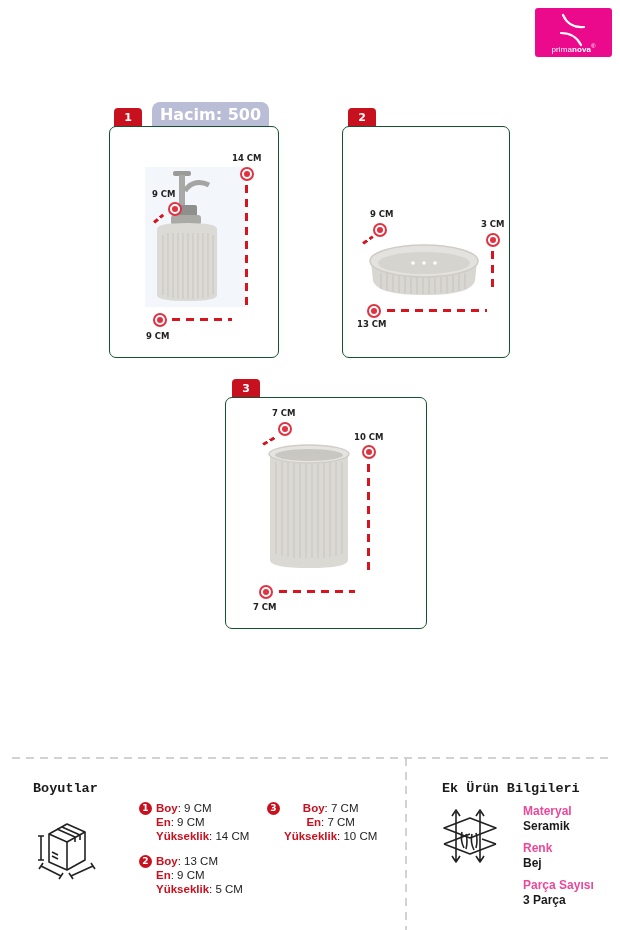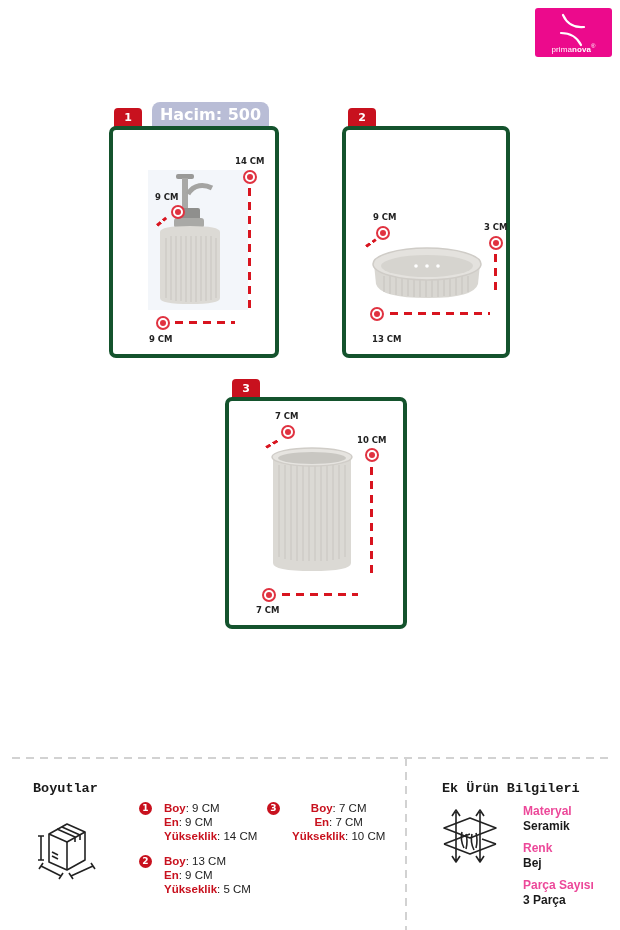--- a/index.html
+++ b/index.html
@@ -1,36 +1,36 @@
 <!DOCTYPE html>
 <html><head>
 <meta charset="utf-8">
 <style>
   html,body{margin:0;padding:0;background:#fff;}
   body{width:620px;height:930px;position:relative;overflow:hidden;font-family:"DejaVu Sans","Liberation Sans",sans-serif;color:#1c1c1c;}
   .logo{position:absolute;left:535px;top:8px;width:77px;height:49px;background:#ec0a8c;border-radius:3px;}
   .logo svg{position:absolute;left:0;top:0;}
   .logo .wm{position:absolute;left:0;right:0;bottom:3px;text-align:center;color:#fff;font-size:8px;font-family:"Liberation Sans",sans-serif;letter-spacing:0.1px;}
   .logo .wm b{font-weight:700;margin-top:32px;}
-  .card{position:absolute;background:#fff;border:4px solid #14532d;border-radius:7px;box-sizing:border-box;}
+  .card{position:absolute;background:#fff;border:1px solid #14532d;border-radius:7px;box-sizing:border-box;}
   .badge{position:absolute;background:#c8111e;color:#fff;font-weight:700;font-size:11px;text-align:center;border-radius:4px 4px 0 0;height:19px;line-height:20px;width:28px;}
   .cap-tab{position:absolute;background:#b9bdd6;color:#fff;font-weight:700;font-size:16px;text-align:center;border-radius:8px 8px 0 0;height:25px;line-height:25px;width:117px;}
   .lbl{position:absolute;font-size:8.5px;font-weight:700;color:#222;white-space:nowrap;}
   .dot{position:absolute;width:14px;height:14px;border-radius:50%;border:2px solid #e03240;box-sizing:border-box;background:#fff;}
   .dot::after{content:"";position:absolute;left:2px;top:2px;width:6px;height:6px;border-radius:50%;background:#e03240;}
   .hdash{position:absolute;height:3px;background:repeating-linear-gradient(90deg,#d8141f 0 8px,transparent 8px 14px);}
   .vdash{position:absolute;width:3px;background:repeating-linear-gradient(180deg,#d8141f 0 8px,transparent 8px 14px);}
   .ddash{position:absolute;height:3px;background:repeating-linear-gradient(90deg,#d8141f 0 5px,transparent 5px 8px);transform-origin:left center;}
   .photo{position:absolute;}
   .divider-h{position:absolute;left:12px;top:757px;width:598px;height:2px;background:repeating-linear-gradient(90deg,#d2d2d2 0 8px,transparent 8px 14px);}
   .divider-v{position:absolute;left:405px;top:758px;width:2px;height:172px;background:repeating-linear-gradient(180deg,#d2d2d2 0 8px,transparent 8px 14px);}
   .sec-title{position:absolute;font-weight:700;font-size:13.5px;color:#1a1a1a;font-family:Liberation Mono, monospace;}
   .dims{position:absolute;font-size:11.5px;line-height:14px;font-family:"Liberation Sans",sans-serif;}
   .dims .row{white-space:nowrap;}
-  .dims .k{color:#c8111e;font-weight:700;margin-left:8px;}
+  .dims .k{color:#c8111e;font-weight:700;}
   .dims .v{color:#222;}
   .num{position:absolute;width:13px;height:13px;border-radius:50%;background:#c8111e;color:#fff;font-size:9px;font-weight:700;text-align:center;line-height:13px;}
   .info{position:absolute;left:523px;top:804px;font-family:"Liberation Sans",sans-serif;}
   .info .k{color:#ec4899;font-weight:700;font-size:12px;line-height:15px;}
   .info .v{color:#1a1a1a;font-weight:700;font-size:12px;line-height:15px;margin-bottom:7px;}
 </style>
 </head>
 <body>
 
 <div class="logo">
@@ -105,25 +105,25 @@
       <circle cx="68" cy="24" r="1.8" fill="#fff"></circle>
   </svg>
   <div class="lbl" style="left:27px;top:82px;">9 CM</div>
   <div class="dot" style="left:30px;top:96px;"></div>
   <div class="ddash" style="left:20px;top:115px;width:12px;transform:rotate(-35deg);"></div>
   <div class="lbl" style="left:138px;top:92px;">3 CM</div>
   <div class="dot" style="left:143px;top:106px;"></div>
   <div class="vdash" style="left:148px;top:124px;height:40px;"></div>
   <div class="dot" style="left:24px;top:177px;"></div>
   <div class="hdash" style="left:44px;top:182px;width:100px;"></div>
-  <div class="lbl" style="left:14px;top:204px;margin-left:12px;">13 CM</div>
+  <div class="lbl" style="left:14px;top:192px;">13 CM</div>
 </div>
 
 <div class="badge" style="left:232px;top:379px;">3</div>
-<div class="card" style="left:225px;top:397px;width:182px;height:232px;">
+<div class="card" style="left:225px;top:397px;width:202px;height:232px;">
   <svg class="photo" style="left:40px;top:44px;" width="86" height="128" viewBox="0 0 86 128">
     <path d="M4 12 L4 118 Q4 126 43 126 Q82 126 82 118 L82 12 Z" fill="#dbd9d4"></path>
     <g stroke="#c8c5c0" stroke-width="1">
       <line x1="10" y1="20" x2="10" y2="112"></line>
         <line x1="16" y1="20" x2="16" y2="114"></line>
         <line x1="22" y1="20" x2="22" y2="115"></line>
         <line x1="28" y1="20" x2="28" y2="116"></line>
         <line x1="34" y1="20" x2="34" y2="116"></line>
         <line x1="40" y1="20" x2="40" y2="116"></line>
         <line x1="46" y1="20" x2="46" y2="116"></line>

